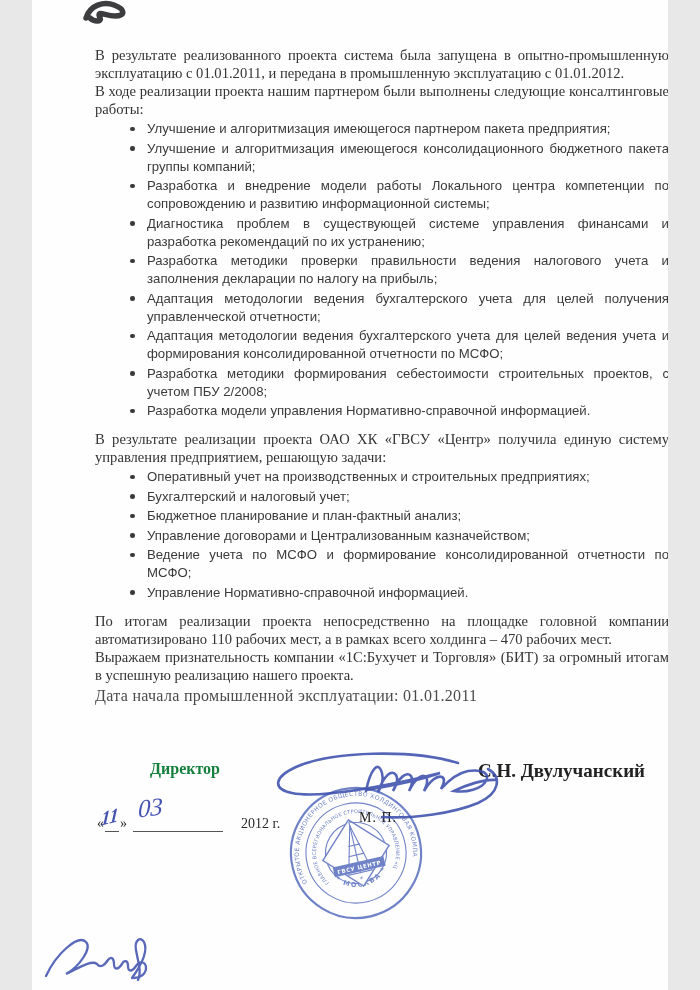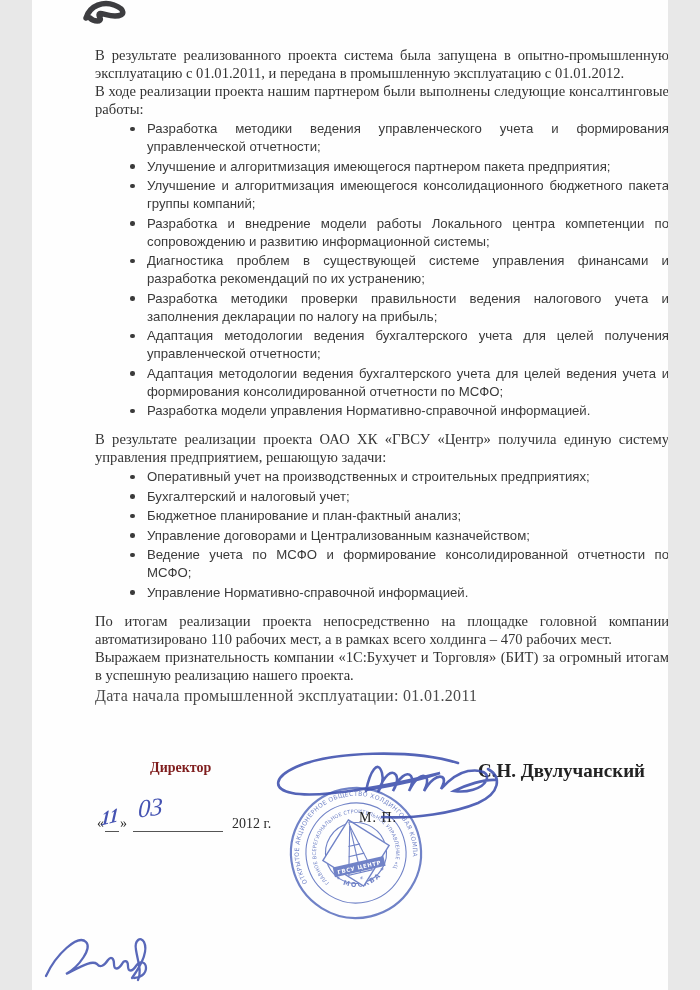--- a/index.html
+++ b/index.html
@@ -22,32 +22,32 @@
   ul.blist li::before{
     content:"";position:absolute;left:-17px;top:6.5px;width:4.5px;height:4.5px;
     border-radius:50%;background:#3a3a3a;
   }
   .gap-before{margin-top:10px;}
   .launch-line{
     margin-top:2px;font-size:16px;line-height:20px;color:#4a4a4a;
     letter-spacing:0.3px;text-align:left;
   }
   
-  .sig-title{position:absolute;left:118px;top:760px;font-size:14px;font-weight:bold;color:#7f1d1d;}
+  .sig-title{position:absolute;left:118px;top:760px;font-size:16px;font-weight:bold;color:#15803d;}
   .sig-name{position:absolute;left:446px;top:760px;font-size:19px;font-weight:bold;color:#222;}
   .mp-label{position:absolute;left:306px;top:810px;font-size:14px;color:#1c1c1c;z-index:5;letter-spacing:1px;margin-left:21px;}
   .date-row{
     position:absolute;left:64px;top:810px;height:22px;display:flex;align-items:flex-end;
     font-size:14px;color:#2a2a2a;z-index:2;
   }
   .date-row .q{margin:0 1px;}
   .blank{display:inline-block;border-bottom:1px solid #555;}
   .blank-day{width:14px;height:14px;}
   .blank-month{width:90px;height:14px;margin-left:5px;}
-  .year{margin-left:9px;white-space:nowrap;text-align:right;}
+  .year{margin-left:18px;white-space:nowrap;text-align:right;}
   .hand{position:absolute;font-style:italic;color:#4553b2;font-family:"Liberation Serif",serif;z-index:3;}
   .hand-day{left:69px;top:806px;font-size:19px;transform:rotate(-14deg) skewX(-18deg);font-weight:bold;}
   .hand-month{left:106px;top:794px;font-size:25px;transform:rotate(-7deg) skewX(-8deg);}
   .stamp-wrap{position:absolute;left:254px;top:783px;width:140px;height:140px;z-index:4;opacity:0.82;transform:rotate(-13deg);}
   .sig-svg{position:absolute;left:230px;top:743px;z-index:6;}
   .corner-scribble{position:absolute;left:46px;top:0px;z-index:7;}
   .second-sig{position:absolute;left:2px;top:920px;z-index:6;}
   svg text{font-family:"DejaVu Sans",sans-serif;}
 </style>
 </head>
@@ -57,28 +57,28 @@
 
   <svg class="corner-scribble" width="58" height="26" viewBox="0 0 58 26">
     <path d="M8 18 C12 5 26 1 36 5 C47 9 48 16 37 16 C27 16 18 9 22 18 C24 22 16 22 12 18" fill="none" stroke="#2d2d30" stroke-width="5.5" stroke-linecap="round" opacity="0.92"></path>
   </svg>
 
   <div class="content">
     <p class="para">В результате реализованного проекта система была запущена в опытно-промышленную эксплуатацию с 01.01.2011, и передана в промышленную эксплуатацию с 01.01.2012.</p>
     <p class="para">В ходе реализации проекта нашим партнером были выполнены следующие консалтинговые работы:</p>
 
     <ul class="blist">
-      <li>Разработка методики ведения управленческого учета и формирования управленческой отчетности;</li>
       <li>Улучшение и алгоритмизация имеющегося партнером пакета предприятия;</li>
       <li>Улучшение и алгоритмизация имеющегося консолидационного бюджетного пакета группы компаний;</li>
       <li>Разработка и внедрение модели работы Локального центра компетенции по сопровождению и развитию информационной системы;</li>
       <li>Диагностика проблем в существующей системе управления финансами и разработка рекомендаций по их устранению;</li>
       <li>Разработка методики проверки правильности ведения налогового учета и заполнения декларации по налогу на прибыль;</li>
       <li>Адаптация методологии ведения бухгалтерского учета для целей получения управленческой отчетности;</li>
       <li>Адаптация методологии ведения бухгалтерского учета для целей ведения учета и формирования консолидированной отчетности по МСФО;</li>
+      <li>Разработка методики формирования себестоимости строительных проектов, с учетом ПБУ 2/2008;</li>
       <li>Разработка модели управления Нормативно-справочной информацией.</li>
     </ul>
 
     <p class="para gap-before">В результате реализации проекта ОАО ХК «ГВСУ «Центр» получила единую систему управления предприятием, решающую задачи:</p>
 
     <ul class="blist">
       <li>Оперативный учет на производственных и строительных предприятиях;</li>
       <li>Бухгалтерский и налоговый учет;</li>
       <li>Бюджетное планирование и план-фактный анализ;</li>
       <li>Управление договорами и Централизованным казначейством;</li>

